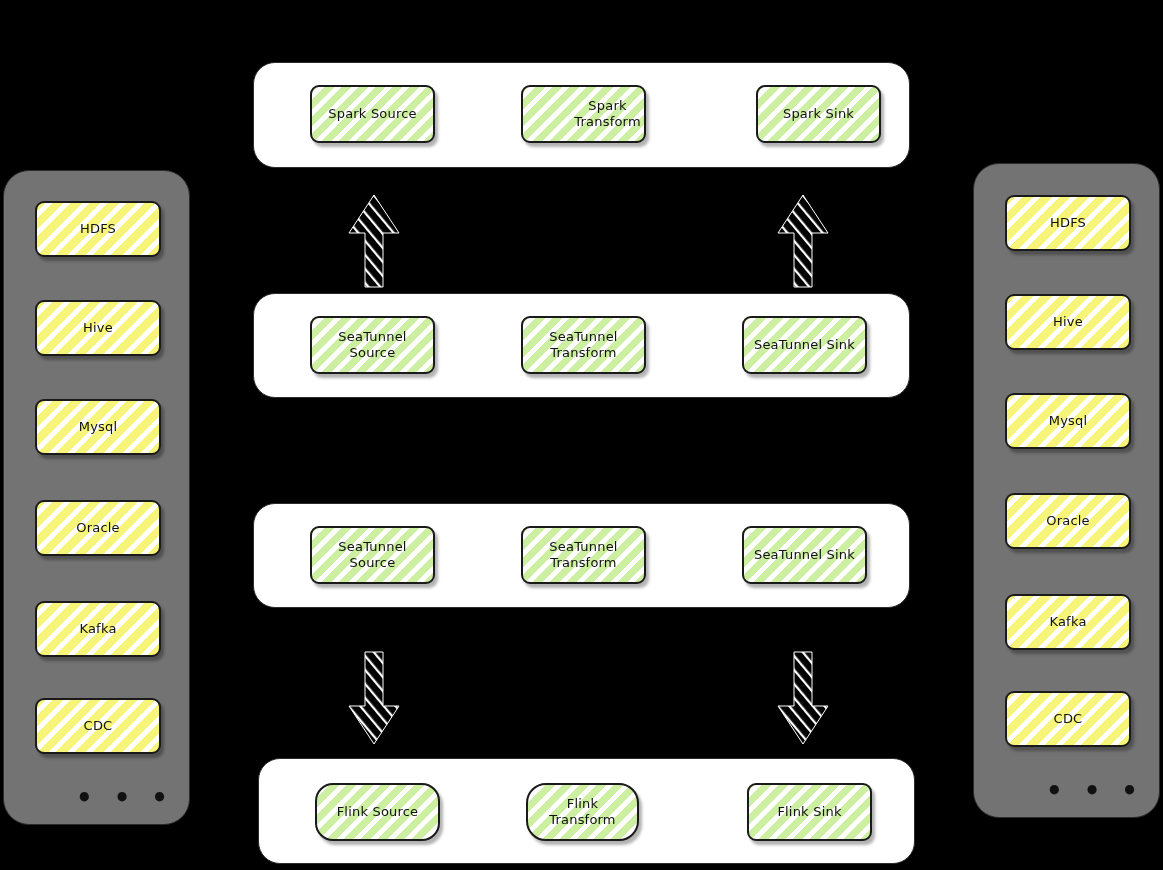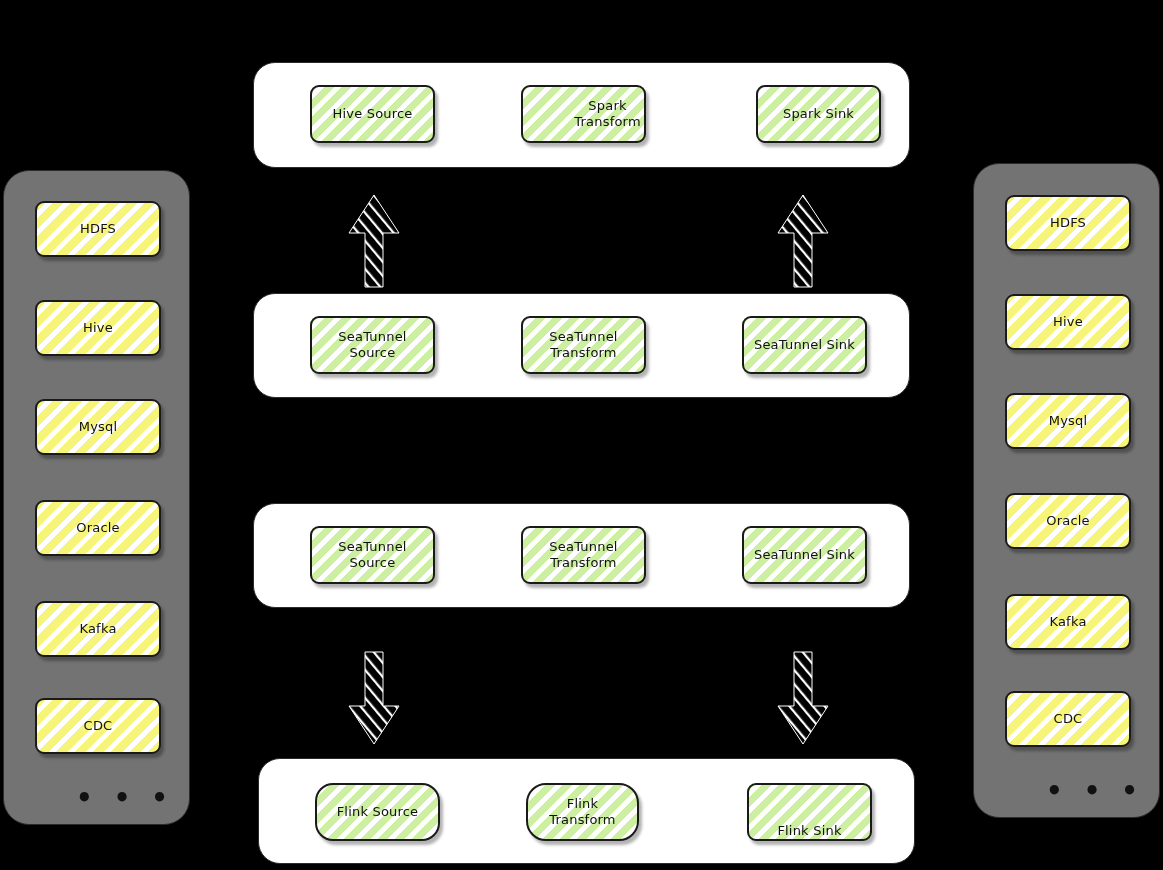--- a/index.html
+++ b/index.html
@@ -130,21 +130,21 @@
     <span class="label">Kafka</span>
   </div>
   <div class="node yellow" style="left:31px; top:527px; width:126px; height:56px;">
     <span class="label">CDC</span>
   </div>
   <div class="dots" style="left:72px; top:614px;">• • •</div>
 </div>
 
 <div class="panel" style="left:253px; top:62px; width:657px; height:106px;">
   <div class="node green" style="left:56px; top:22px; width:125px; height:58px;">
-    <span class="label">Hive Source</span>
+    <span class="label">Spark Source</span>
   </div>
   <div class="node green" style="left:267px; top:22px; width:125px; height:58px;padding-left:48px;">
     <span class="label">Spark Transform</span>
   </div>
   <div class="node green" style="left:488px; top:22px; width:125px; height:58px;margin-left:14px;">
     <span class="label">Spark Sink</span>
   </div>
 </div>
 
 <div class="panel" style="left:253px; top:293px; width:657px; height:105px;">
@@ -173,21 +173,21 @@
   </div>
 </div>
 
 <div class="panel" style="left:258px; top:758px; width:657px; height:106px;">
   <div class="node green" style="left:56px; top:24px; width:125px; height:58px;border-radius:18px;">
     <span class="label">Flink Source</span>
   </div>
   <div class="node green" style="left:267px; top:24px; width:113px; height:58px;border-radius:20px;">
     <span class="label">Flink Transform</span>
   </div>
-  <div class="node green" style="left:488px; top:24px; width:125px; height:58px;align-items:flex-end;">
+  <div class="node green" style="left:488px; top:24px; width:125px; height:58px;">
     <span class="label">Flink Sink</span>
   </div>
 </div>
 
 <svg width="0" height="0" style="position:absolute;">
   <defs>
     <pattern id="hatch" width="9" height="9" patternTransform="rotate(-40)" patternUnits="userSpaceOnUse">
       <rect width="9" height="9" fill="#000000"></rect>
       <line x1="0" y1="0" x2="0" y2="9" stroke="#ffffff" stroke-width="4.5"></line>
     </pattern>

